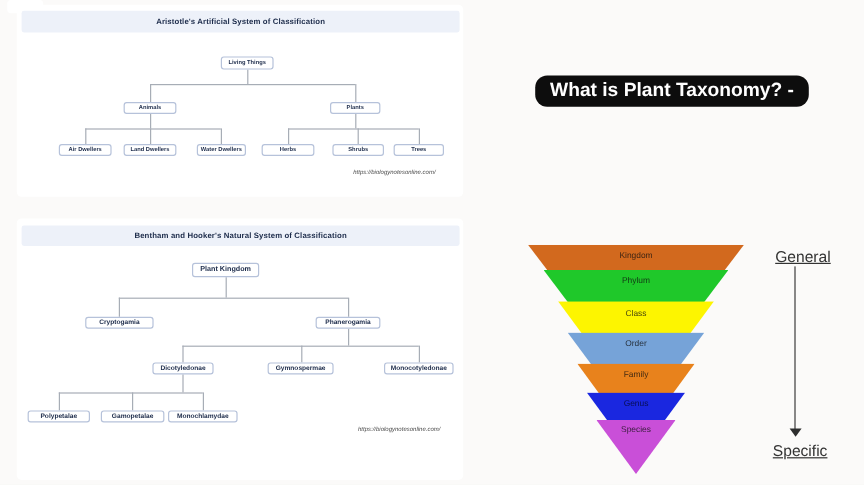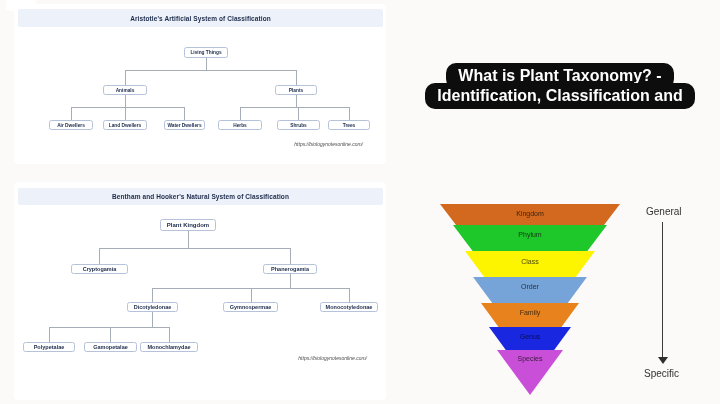--- a/index.html
+++ b/index.html
@@ -75,21 +75,21 @@
   .lv3 .lbl{top:6px;}.lv4 .lbl{top:6px;}
   .lv5 .lbl{top:6px;color:rgba(5,10,60,.85);}
   .lv6 .lbl{top:5px;}
 
   .gradient-arrow-line{position:absolute;left:662px;top:222px;width:1px;height:136px;background:#3c3c3c;}
   .gradient-arrow-head{
     position:absolute;left:658px;top:357px;width:0;height:0;
     border-left:5px solid transparent;border-right:5px solid transparent;
     border-top:7px solid #2e2e2e;
   }
-  .scale-label{position:absolute;font-size:10px;color:#333;white-space:nowrap;}
+  .scale-label{position:absolute;font-size:13px;color:#333;white-space:nowrap;text-decoration:underline;}
   #general-label{left:646px;top:206px;}
   #specific-label{left:644px;top:368px;}
 
   .corner-chip{position:absolute;left:6px;top:0px;width:30px;height:11px;background:#ffffff;border-radius:3px;}
 </style>
 </head>
 <body>
 
 <div class="poster">
 
@@ -150,21 +150,20 @@
   <div class="node2" style="left:223px;top:302px;width:55px;height:10px;">Gymnospermae</div>
   <div class="node2" style="left:320px;top:302px;width:58px;height:10px;">Monocotyledonae</div>
   <div class="node2" style="left:23px;top:342px;width:52px;height:10px;">Polypetalae</div>
   <div class="node2" style="left:84px;top:342px;width:53px;height:10px;">Gamopetalae</div>
   <div class="node2" style="left:140px;top:342px;width:58px;height:10px;">Monochlamydae</div>
 
   <div class="src-url" style="left:244px;top:355px;width:123px;">https://biologynotesonline.com/</div>
 
   <div class="banner">
     <div class="banner-line" style="background: rgb(13, 13, 13);">What is Plant Taxonomy? -</div>
-    <div class="banner-line" style="background: rgb(13, 13, 13);">Identification, Classification and</div>
   </div>
 
   <div class="funnel">
     <div class="level lv0" style="background: rgb(210, 105, 30);">
         <span class="lbl">Kingdom</span>
       </div>
     <div class="level lv1" style="background: rgb(31, 200, 42);">
         <span class="lbl">Phylum</span>
       </div>
     <div class="level lv2" style="background: rgb(253, 245, 0);">

